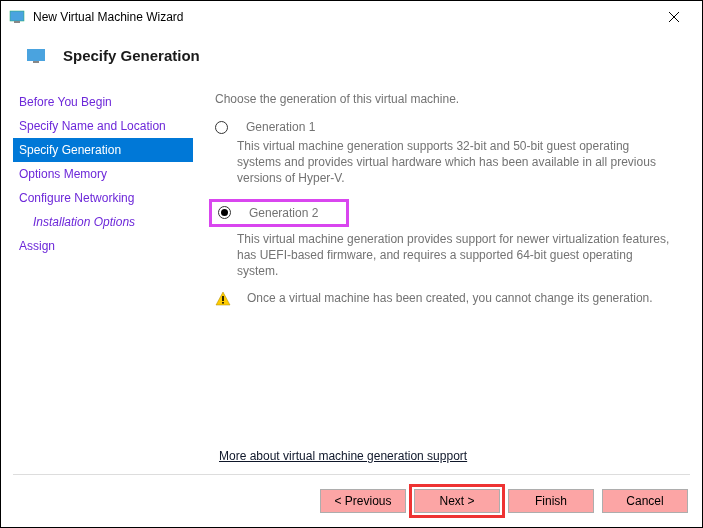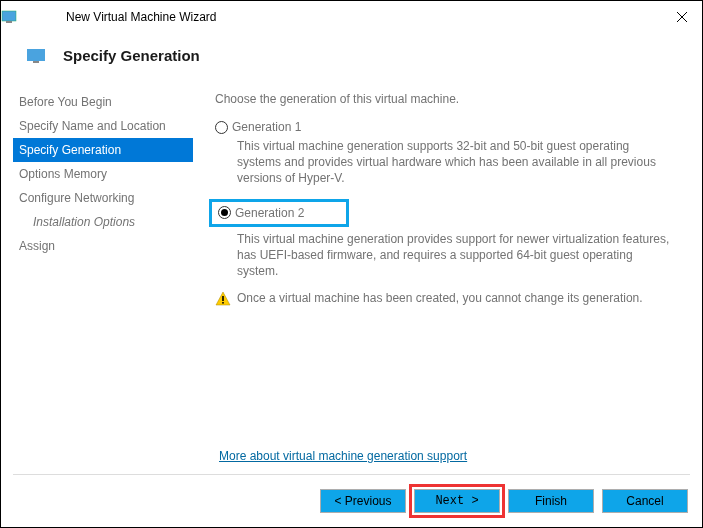--- a/index.html
+++ b/index.html
@@ -1,54 +1,54 @@
 <!DOCTYPE html>
 <html><head>
   <meta charset="utf-8">
   <style>
     * { box-sizing: border-box; margin: 0; padding: 0; font-family: "Segoe UI", Tahoma, sans-serif; }
     body { width: 703px; height: 528px; border: 1px solid #000; background: #fff; position: relative; }
     
-    .titlebar { height: 32px; display: flex; align-items: center; padding: 0 0; gap: 41px; }
+    .titlebar { height: 32px; display: flex; align-items: center; padding: 0 8px; }
     .titlebar-icon { width: 16px; height: 16px; margin-right: 8px; }
     .titlebar-text { font-size: 12px; flex: 1; }
     .close-btn { width: 40px; height: 28px; display: flex; align-items: center; justify-content: center; font-size: 14px; cursor: pointer; }
     
     .header { padding: 14px 10px 18px 26px; display: flex; align-items: center; gap: 18px; }
     .header-icon { width: 18px; height: 14px; }
     .header-title { font-size: 15px; font-weight: bold; color: #1a1a1a; }
     
     .content { display: flex; padding: 0 12px 0 12px; }
     
     .sidebar { width: 180px; padding-top: 8px; }
-    .sidebar-item { font-size: 12px; padding: 5px 4px 5px 6px; color: #737373; cursor: pointer; }
+    .sidebar-item { font-size: 12px; padding: 5px 4px 5px 6px; color: #6d28d9; cursor: pointer; }
     .sidebar-item.active { background: #0078d7; color: #fff; }
     .sidebar-item.indent { padding-left: 20px; font-style: italic; }
     
     .main { flex: 1; padding: 10px 14px 0 22px; font-size: 12px; color: #737373; }
     .instruction { margin-bottom: 14px; }
     
     .radio-group { margin-bottom: 12px; }
-    .radio-row { display: flex; align-items: center; gap: 4px; margin-bottom: 4px; }
-    .radio-row.highlighted { border: 3px solid #0ea5e9; padding: 4px 6px; width: 140px; margin-left: -6px; }
+    .radio-row { display: flex; align-items: center; gap: 18px; margin-bottom: 4px; }
+    .radio-row.highlighted { border: 3px solid #d946ef; padding: 4px 6px; width: 140px; margin-left: -6px; }
     .radio-desc { margin-left: 22px; line-height: 1.35; margin-bottom: 8px; }
     
     .radio-circle { width: 13px; height: 13px; border: 1px solid #333; border-radius: 50%; display: inline-flex; align-items: center; justify-content: center; flex-shrink: 0; }
     .radio-circle.checked::after { content: ""; width: 7px; height: 7px; background: #000; border-radius: 50%; }
     
-    .warning-row { display: flex; align-items: flex-start; gap: 6px; margin-top: 6px; }
+    .warning-row { display: flex; align-items: flex-start; gap: 16px; margin-top: 6px; }
     .warning-icon { width: 16px; height: 16px; flex-shrink: 0; }
     
-    .link { color: #0369a1; text-decoration: underline; position: absolute; left: 218px; bottom: 64px; font-size: 12px; cursor: pointer; }
+    .link { color: #0f172a; text-decoration: underline; position: absolute; left: 218px; bottom: 64px; font-size: 12px; cursor: pointer; }
     
     .separator { position: absolute; left: 12px; right: 12px; bottom: 52px; height: 1px; background: #ddd; }
     
     .buttons { position: absolute; bottom: 14px; right: 14px; display: flex; gap: 8px; }
-    .btn { min-width: 86px; height: 24px; border: 1px solid #adadad; background: #0ea5e9; font-size: 12px; cursor: pointer; padding: 0 10px; }
-    .btn.highlighted-btn { outline: 3px solid #e33; outline-offset: 2px; font-family: Liberation Mono, monospace; }
+    .btn { min-width: 86px; height: 24px; border: 1px solid #adadad; background: #fca5a5; font-size: 12px; cursor: pointer; padding: 0 10px; }
+    .btn.highlighted-btn { outline: 3px solid #e33; outline-offset: 2px; }
   </style>
 </head>
 <body>
 
 <div class="titlebar">
   <span class="titlebar-icon">
     <svg viewBox="0 0 16 16">
         <rect x="1" y="2" width="14" height="10" fill="#4aa3df" stroke="#2a6" stroke-width="0.5"></rect>
         <rect x="5" y="12" width="6" height="2" fill="#888"></rect>
       </svg>

